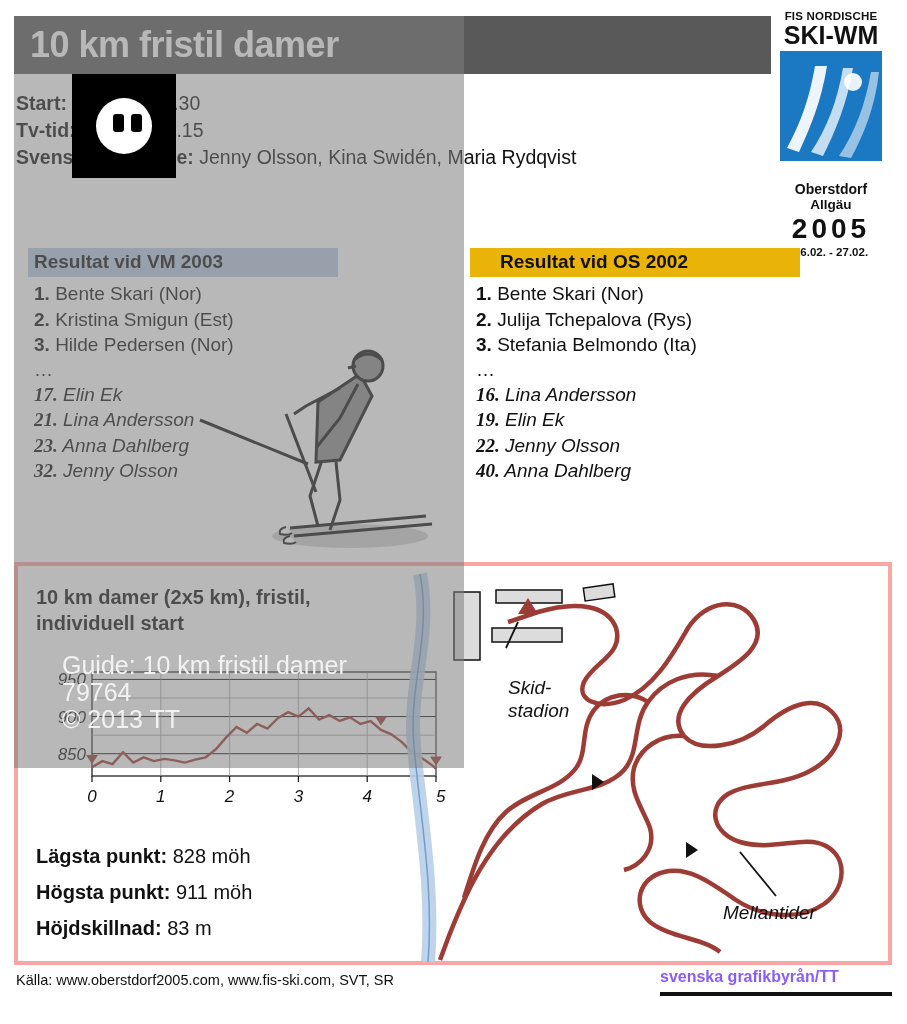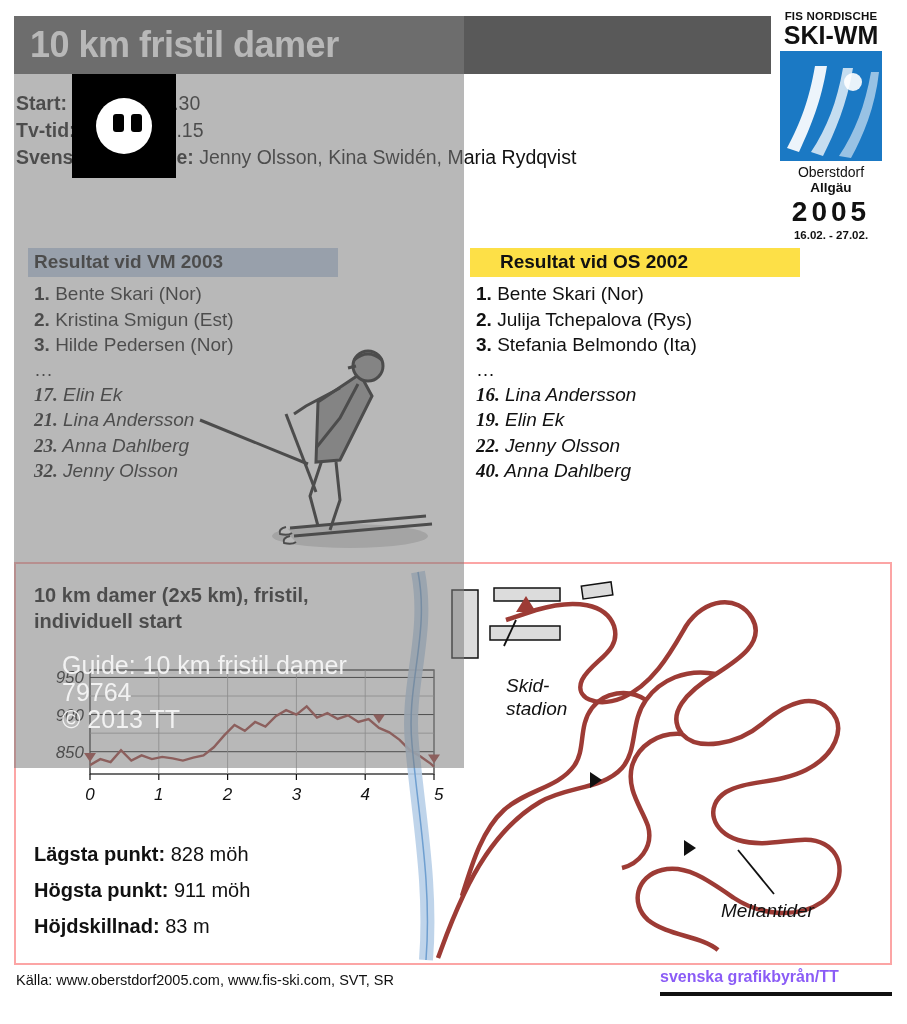--- a/index.html
+++ b/index.html
@@ -38,21 +38,21 @@
     font-size:25px;font-weight:bold;letter-spacing:0px;color:#111;
     line-height:26px;margin-top:0px;
   }
   .logo .emblem{
     margin:3px auto 0 auto;width:100px;height:108px;
     background:#1b79c4;position:relative;overflow:hidden;
     border:1px solid #1b79c4;
   }
   .logo .emblem svg{position:absolute;left:0;top:0;}
   .logo .oberstdorf{
-    font-size:14px;font-weight:normal;color:#111;margin-top:3px;
+    font-size:14px;font-weight:bold;color:#111;margin-top:20px;
   }
   .logo .allgau{
     font-size:13.5px;font-weight:bold;color:#111;margin-top:0px;
   }
   .logo .year{
     font-size:28px;font-weight:bold;letter-spacing:4px;color:#111;margin-top:1px;
   }
   .logo .dates{
     font-size:11.5px;font-weight:bold;color:#111;margin-top:1px;
   }
@@ -65,36 +65,36 @@
   .intro b{font-weight:bold;}
 
   
   .col{position:absolute;top:248px;margin-left:12px;}
   .col-left{left:16px;width:310px;}
   .col-right{left:458px;width:330px;}
   .col-head{
     background:#b9cbe2;font-size:19px;font-weight:bold;color:#111;
     padding:3px 6px 4px 6px;margin-bottom:4px;
   }
-  .col-right .col-head{background:#fde047;padding-left:30px;}
+  .col-right .col-head{background:#eab308;padding-left:30px;}
   .res-line{
     font-size:19px;line-height:25.5px;color:#111;padding-left:6px;
   }
   .res-line .rank{font-weight:bold;}
   .res-line.ital{font-style:italic;}
   .res-line.ital .rank{font-style:italic;font-weight:bold;font-family:Liberation Serif, serif;}
   .dots{font-size:19px;line-height:24px;padding-left:6px;color:#111;}
 
   
   .skier{position:absolute;left:190px;top:340px;width:290px;height:230px;}
 
   
   .panel{
     position:absolute;left:14px;top:562px;width:878px;height:403px;
-    border:2px solid #fca5a5;background:#ffffff;box-sizing:border-box;
+    border:4px solid #fca5a5;background:#ffffff;box-sizing:border-box;
   }
   .panel-title{
     position:absolute;left:18px;top:18px;width:400px;
     font-size:20px;font-weight:bold;line-height:26px;color:#111;
   }
   .profile{
     position:absolute;left:18px;top:92px;width:410px;height:170px;
   }
   .facts{
     position:absolute;left:18px;top:272px;width:420px;

